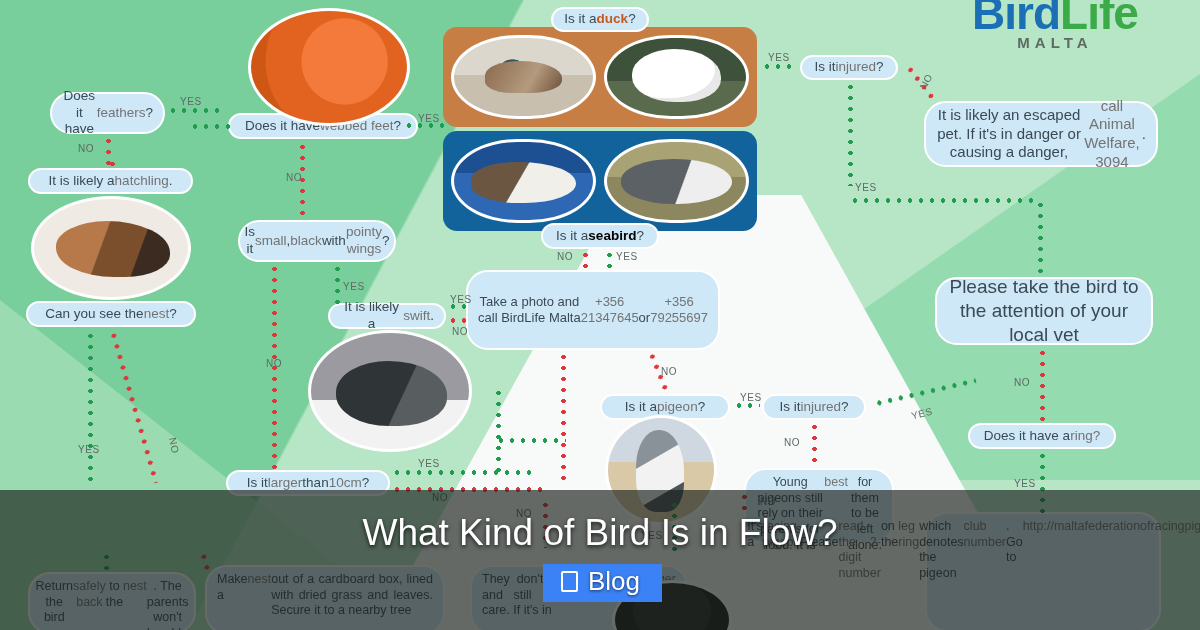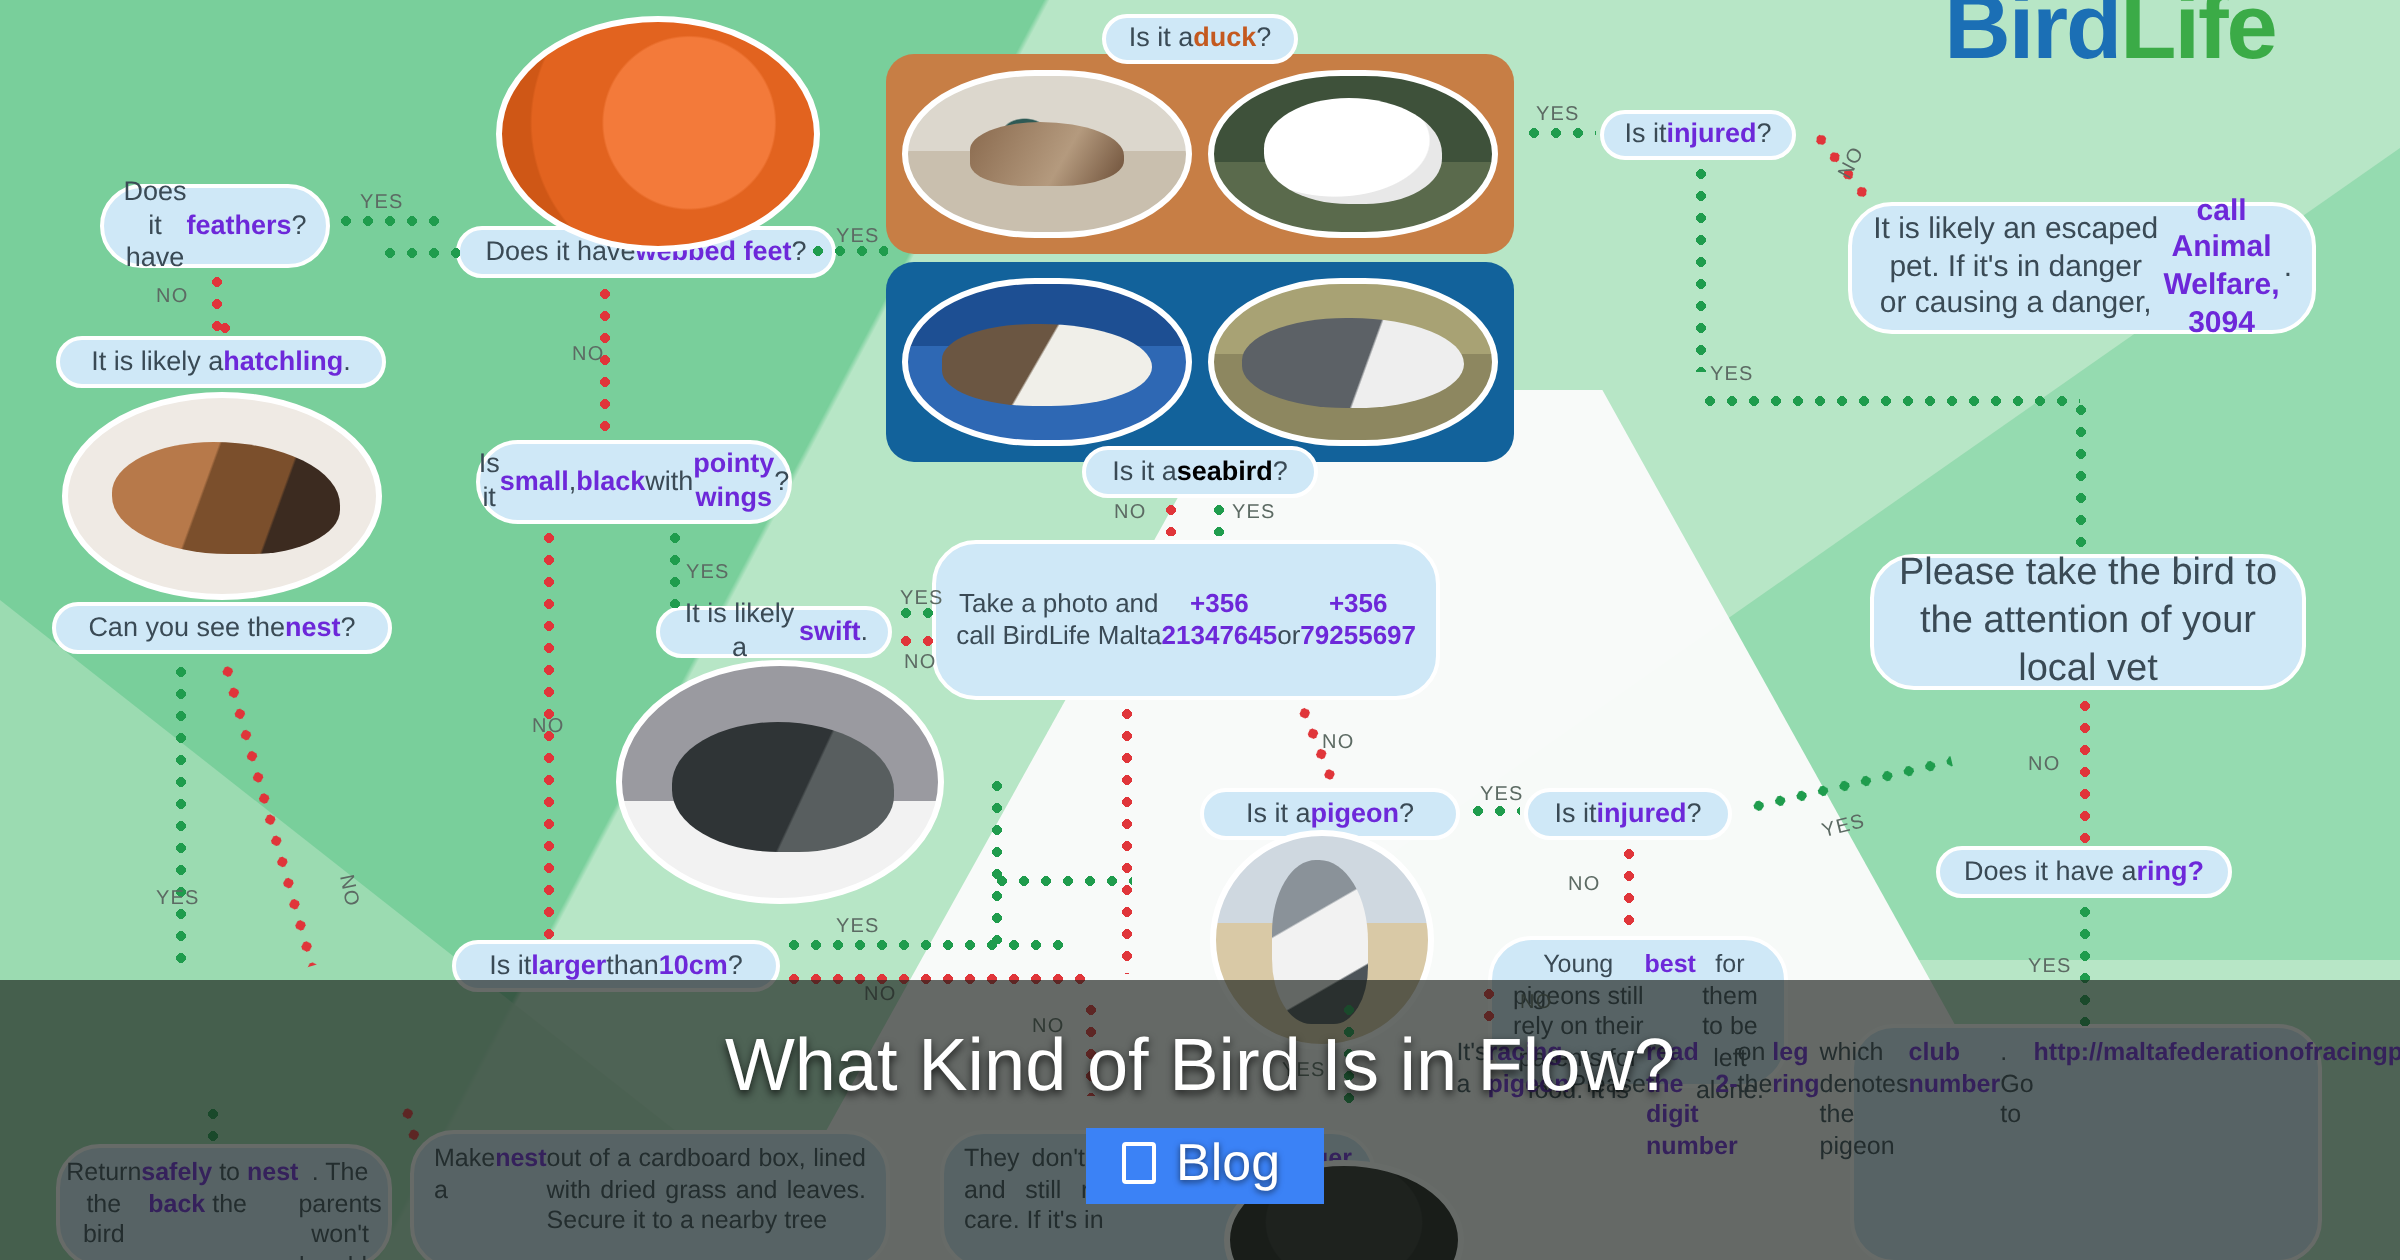--- a/index.html
+++ b/index.html
@@ -31,21 +31,21 @@
     border:2px solid #ffffff;
     border-radius:22px;
     color:#3a4a55;
     font-size:13.5px;
     line-height:1.25;
     text-align:center;
     padding:5px 10px;
     display:flex; align-items:center; justify-content:center;
     font-family:"Liberation Sans", sans-serif;
   }
-  .node b { color:#6d28d9; font-weight:bold; }
+  .node b { color:#737373; font-weight:normal; }
   .node .orange { color:#c4591f; font-weight:bold; }
   .node .teal   { color:#000000; font-weight:bold; }
 
   .start-btn {
     position:absolute;
     background:#e2541a;
     color:#fff;
     border:2px solid #ffffff;
     border-radius:20px;
     font-weight:bold;
@@ -180,20 +180,21 @@
 <div id="stage">
 
   <div class="bg-base"></div>
   <div class="bg-mid"></div>
   <div class="bg-wedge-green2"></div>
   <div class="bg-wedge-green3"></div>
   <div class="bg-wedge-white"></div>
 
   <div class="logo" style="left:955px; top:-8px; width:200px;">
     <div class="word"><span class="b1">Bird</span><span class="b2">Life</span></div>
+    <div class="sub">MALTA</div>
   </div>
 
 
   <div class="node" style="left:50px; top:92px; width:115px; height:42px;">Does it have <b>feathers</b>?</div>
   <div class="node" style="left:28px; top:168px; width:165px; height:26px;">It is likely a <b>hatchling</b>.</div>
   <div class="node" style="left:26px; top:301px; width:170px; height:26px;">Can you see the <b>nest</b>?</div>
   <div class="node" style="left:228px; top:113px; width:190px; height:26px;">Does it have <b>webbed feet</b>?</div>
   <div class="node" style="left:551px; top:7px; width:98px; height:25px; z-index:4;">Is it a <span class="orange">duck</span>?</div>
   <div class="node" style="left:541px; top:223px; width:118px; height:26px; z-index:4;">Is it a <span class="teal">seabird</span>?</div>
   <div class="node" style="left:800px; top:55px; width:98px; height:25px;align-items:center;">Is it <b>injured</b>?</div>

